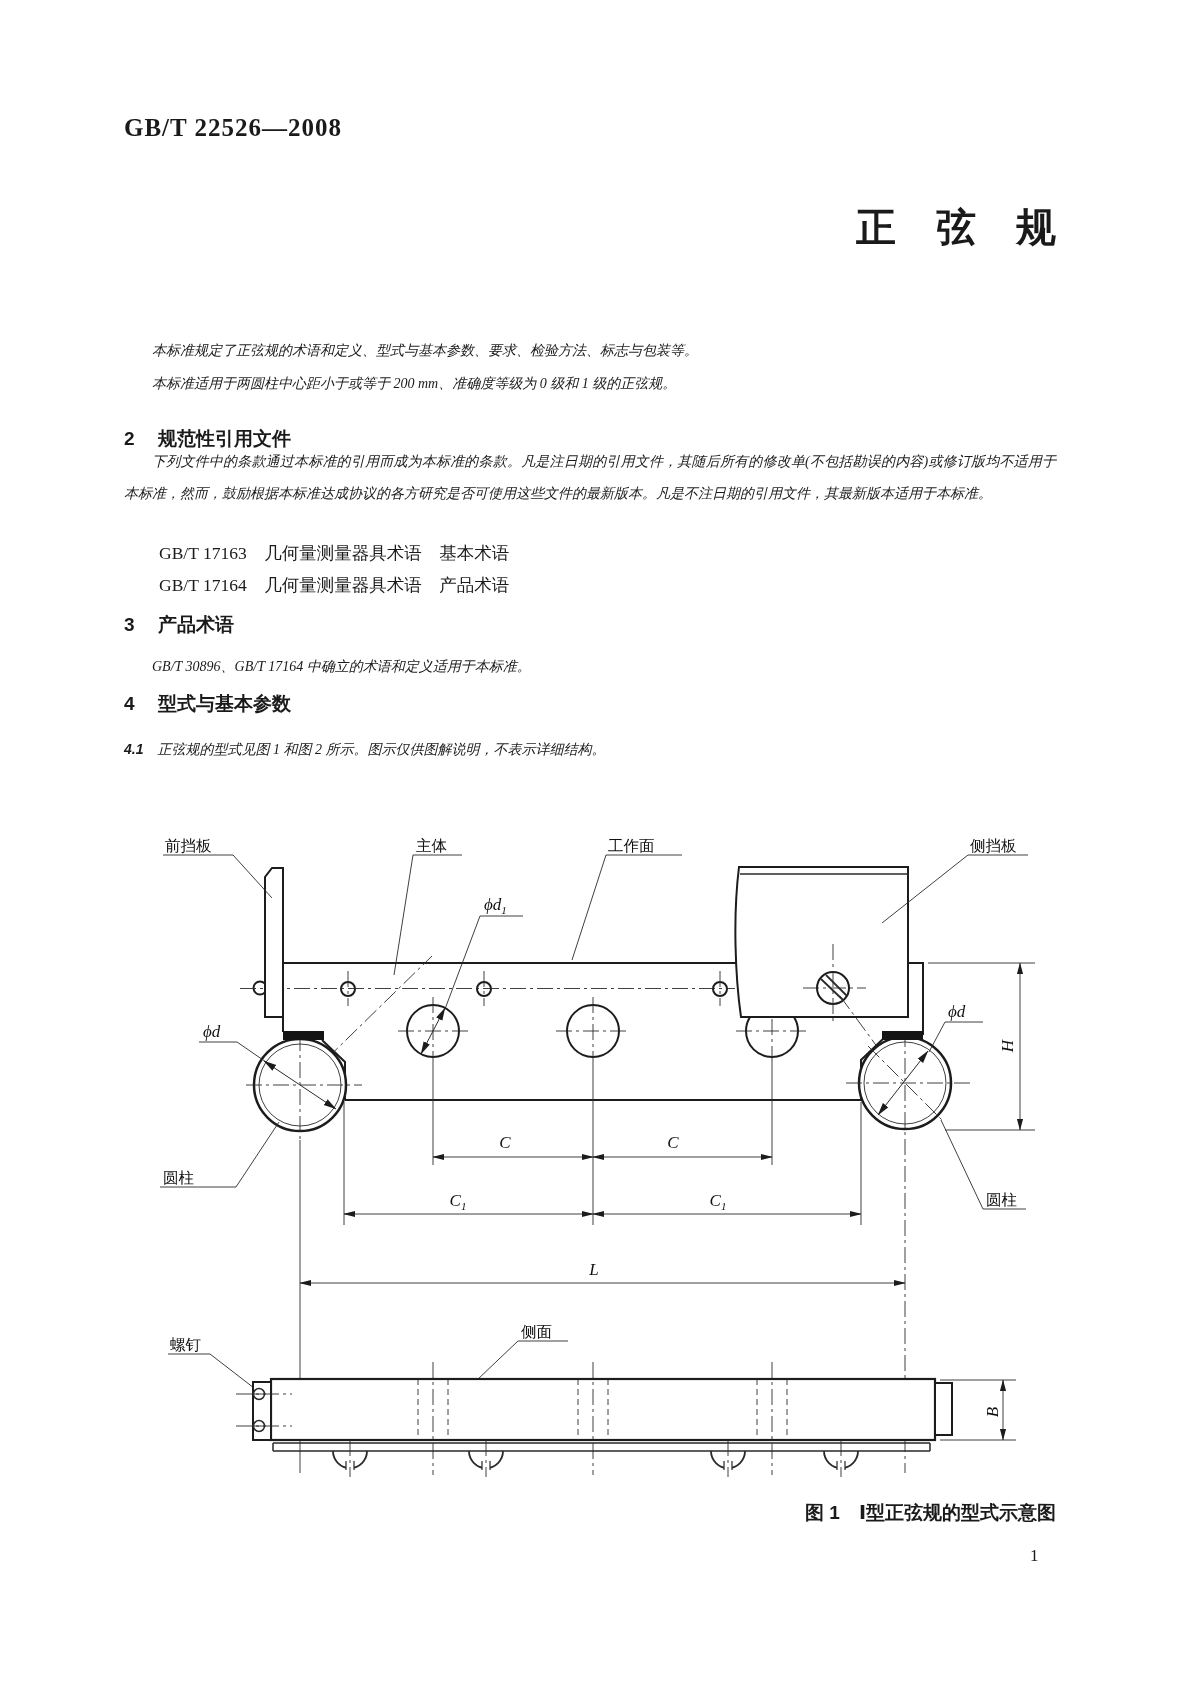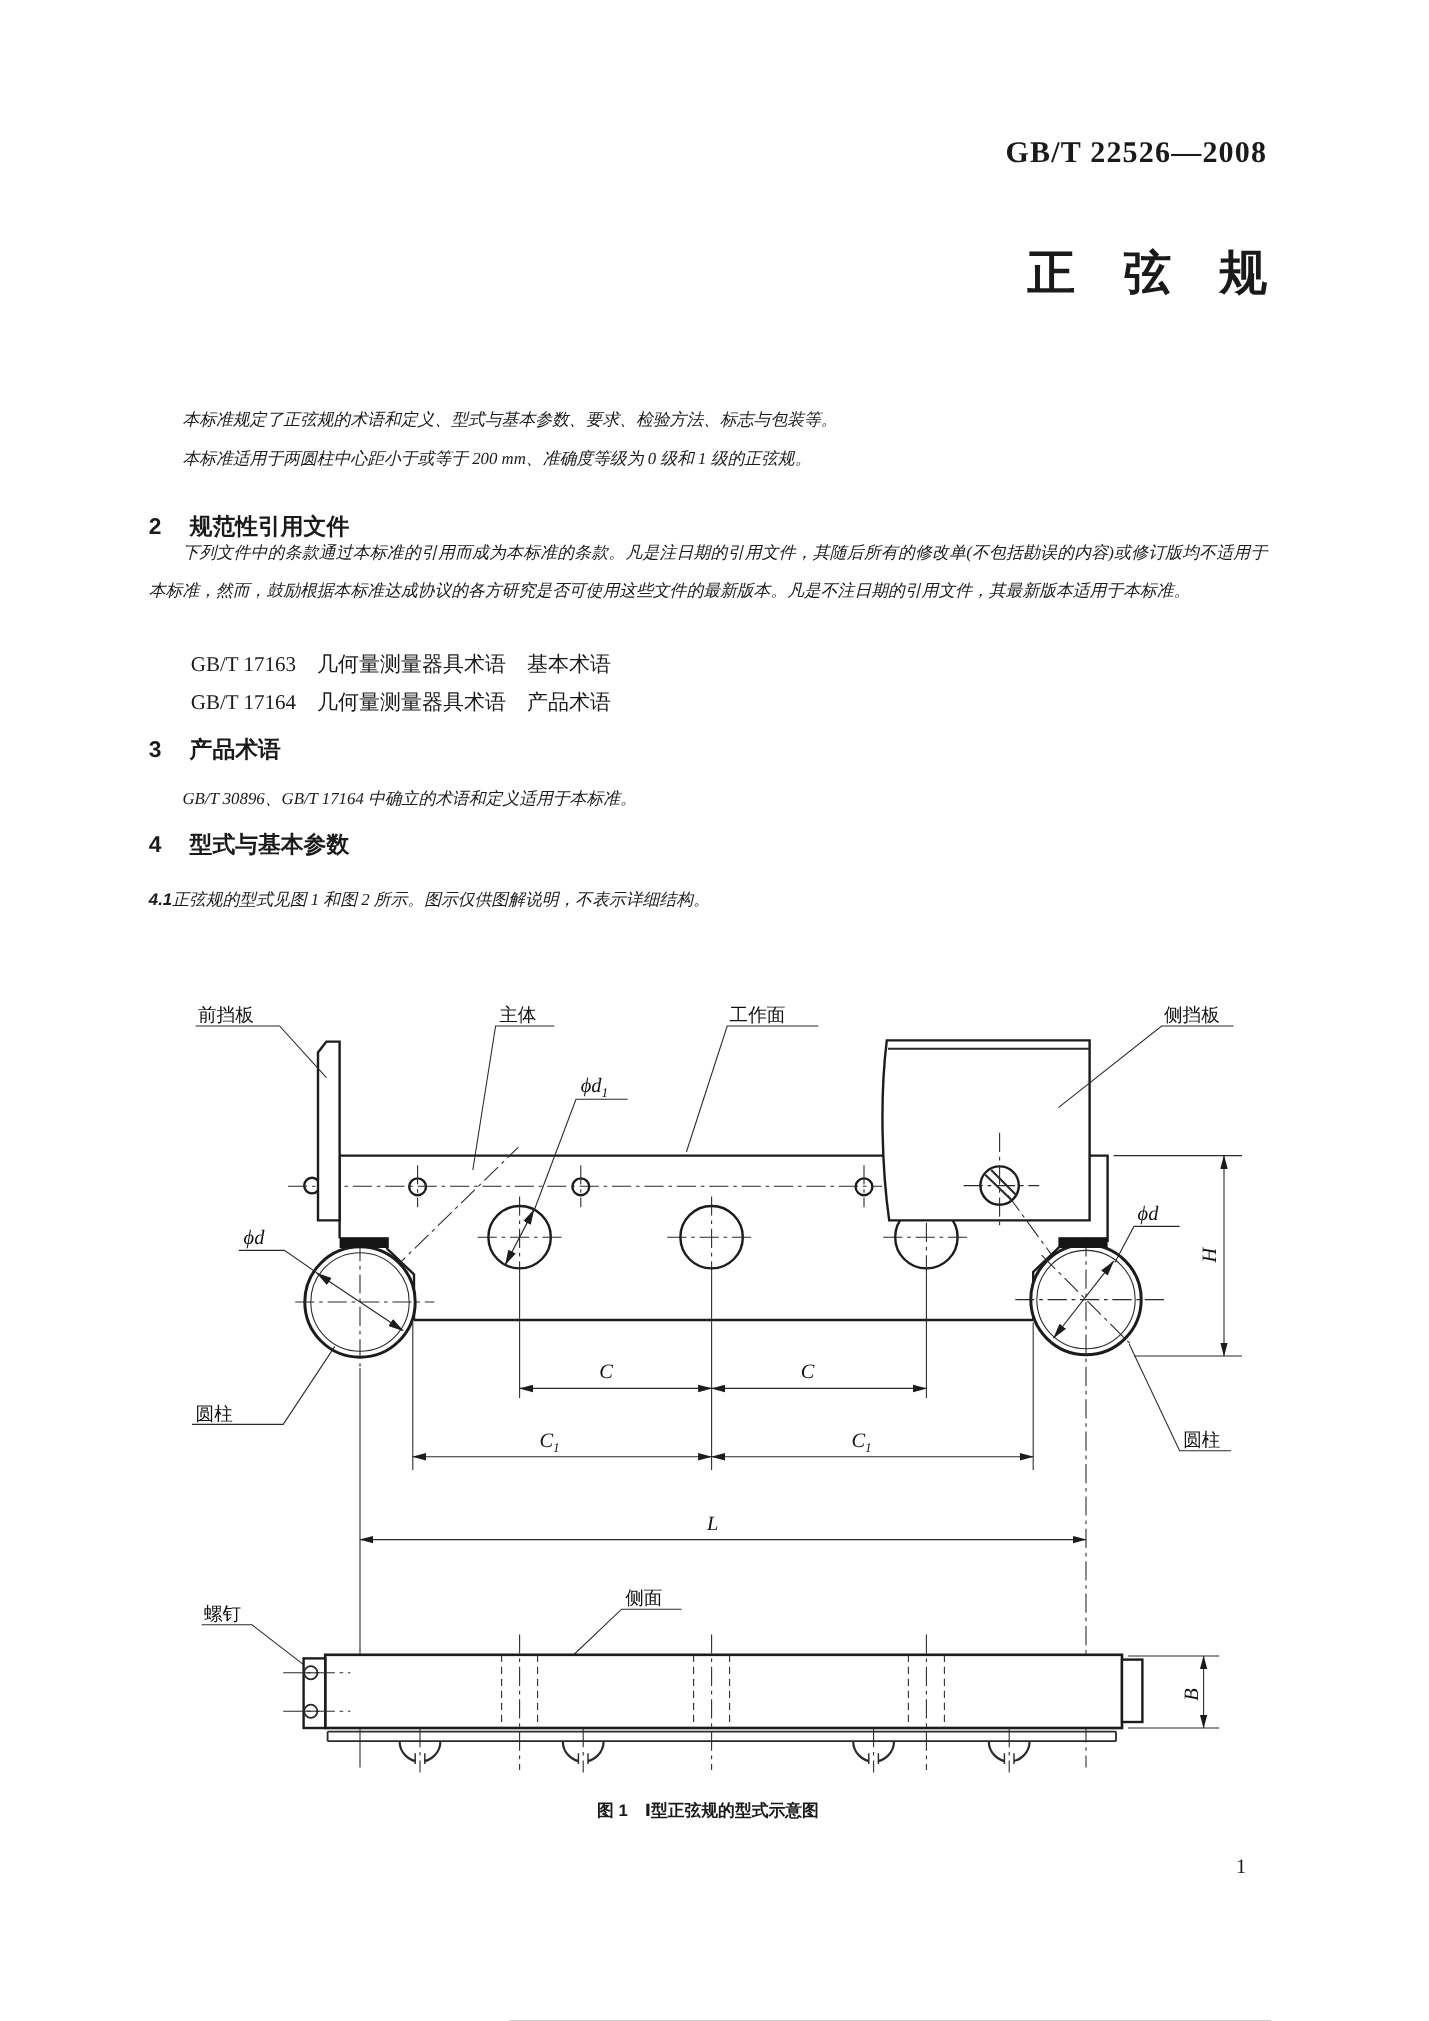--- a/index.html
+++ b/index.html
@@ -1,30 +1,30 @@
 <!DOCTYPE html>
 <html><head>
 <meta charset="utf-8">
 <style>
   html,body{margin:0;padding:0;background:#888;}
   .page{position:relative;width:1191px;height:1684px;background:#ffffff;margin:0 auto;
         font-family:"Liberation Serif","DejaVu Serif",serif;color:#1a1a1a;overflow:hidden;}
   .abs{position:absolute;}
   .content{left:124px;width:932px;}
-  .hdr{top:114px;text-align:right;font-size:25px;font-weight:bold;letter-spacing:1px;}
+  .hdr{top:114px;text-align:left;font-size:25px;font-weight:bold;letter-spacing:1px;}
   .doctitle{top:200px;text-align:right;font-size:40px;font-weight:bold;}
   .h2{font-family:"Liberation Sans","DejaVu Sans",sans-serif;font-weight:bold;font-size:19px;}
   .secnum{display:inline-block;min-width:34px;}
   .para{font-size:14px;line-height:33px;font-style:italic;}
   .ind{ text-indent:2em;}
   .just{text-align:justify;line-height:32px;}
   .refline{font-size:17.5px;}
-  .clause .cnum{font-family:"Liberation Sans","DejaVu Sans",sans-serif;font-weight:bold;}
-  .caption{top:1500px;text-align:center;font-family:"Liberation Sans","DejaVu Sans",sans-serif;
-           font-weight:bold;font-size:14px;}
+  .clause .cnum{font-family:"Liberation Sans","DejaVu Sans",sans-serif;font-weight:bold;margin-right:14px;}
+  .caption{top:1500px;text-align:right;font-family:"Liberation Sans","DejaVu Sans",sans-serif;
+           font-weight:bold;font-size:19px;}
   .pagenum{left:1030px;top:1546px;font-size:17px;}
   svg{position:absolute;left:0;top:0;}
   svg .ol{stroke:#1c1c1c;stroke-width:2;fill:none;}
   svg .olf{stroke:#1c1c1c;stroke-width:2;fill:#fff;}
   svg .thin{stroke:#2a2a2a;stroke-width:0.9;fill:none;}
   svg .cl{stroke:#2a2a2a;stroke-width:0.9;fill:none;stroke-dasharray:16 4 3 4;}
   svg .hid{stroke:#2a2a2a;stroke-width:0.9;fill:none;stroke-dasharray:6 4;}
   svg .dim{stroke:#2a2a2a;stroke-width:0.9;fill:none;}
   svg text.lbl{font-family:"Liberation Sans","DejaVu Sans",sans-serif;font-size:15.5px;fill:#111;}
   svg text.dtx{font-family:"Liberation Serif","DejaVu Serif",serif;font-style:italic;font-size:17px;fill:#111;}

